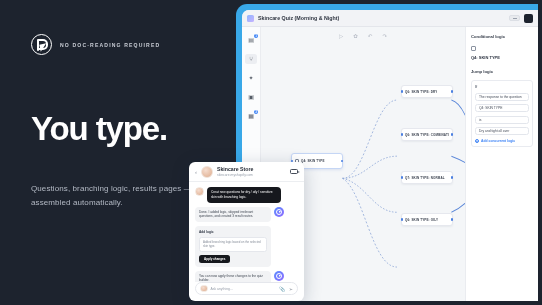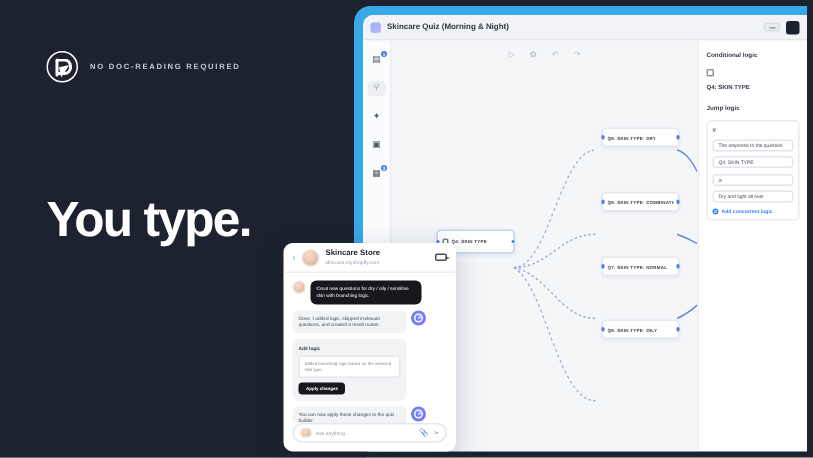--- a/index.html
+++ b/index.html
@@ -38,21 +38,21 @@
     width:0; height:0;
     border-left:7px solid #fff;
     border-bottom:7px solid transparent;
     transform:rotate(-12deg);
   }
   #promo-tagline {
     font-size:5.1px; letter-spacing:1.15px; color:#c8ccd4;
     font-weight:600; white-space:nowrap;
   }
   #promo-head {
-    position:absolute; left:31px; top:127px;
+    position:absolute; left:31px; top:110px;
     font-size:33px; line-height:1.16; font-weight:700;
     color:#ffffff; letter-spacing:-1.1px;
   }
   #promo-sub {
     position:absolute; left:31px; top:182px; width:182px;
     font-size:8px; line-height:1.75; color:#b3b9c4; letter-spacing:.1px;
   }
 
   
   #app-window {
@@ -282,20 +282,21 @@
 <div id="promo">
   <div id="promo-logo-row">
     <div id="logo-mark">
       <div id="logo-cursor"></div>
     </div>
     <div id="promo-tagline">NO DOC-READING REQUIRED</div>
   </div>
   <div id="promo-head">
     <div>You type.</div>
   </div>
+  <div id="promo-sub">Questions, branching logic, results pages — assembled automatically.</div>
 </div>
 
 <div id="app-window">
   <div id="app-inner">
 
     <div id="titlebar">
       <div id="app-favicon"></div>
       <div id="app-title">Skincare Quiz (Morning &amp; Night)</div>
       <div id="titlebar-spacer"></div>
       <div id="tb-btn">

